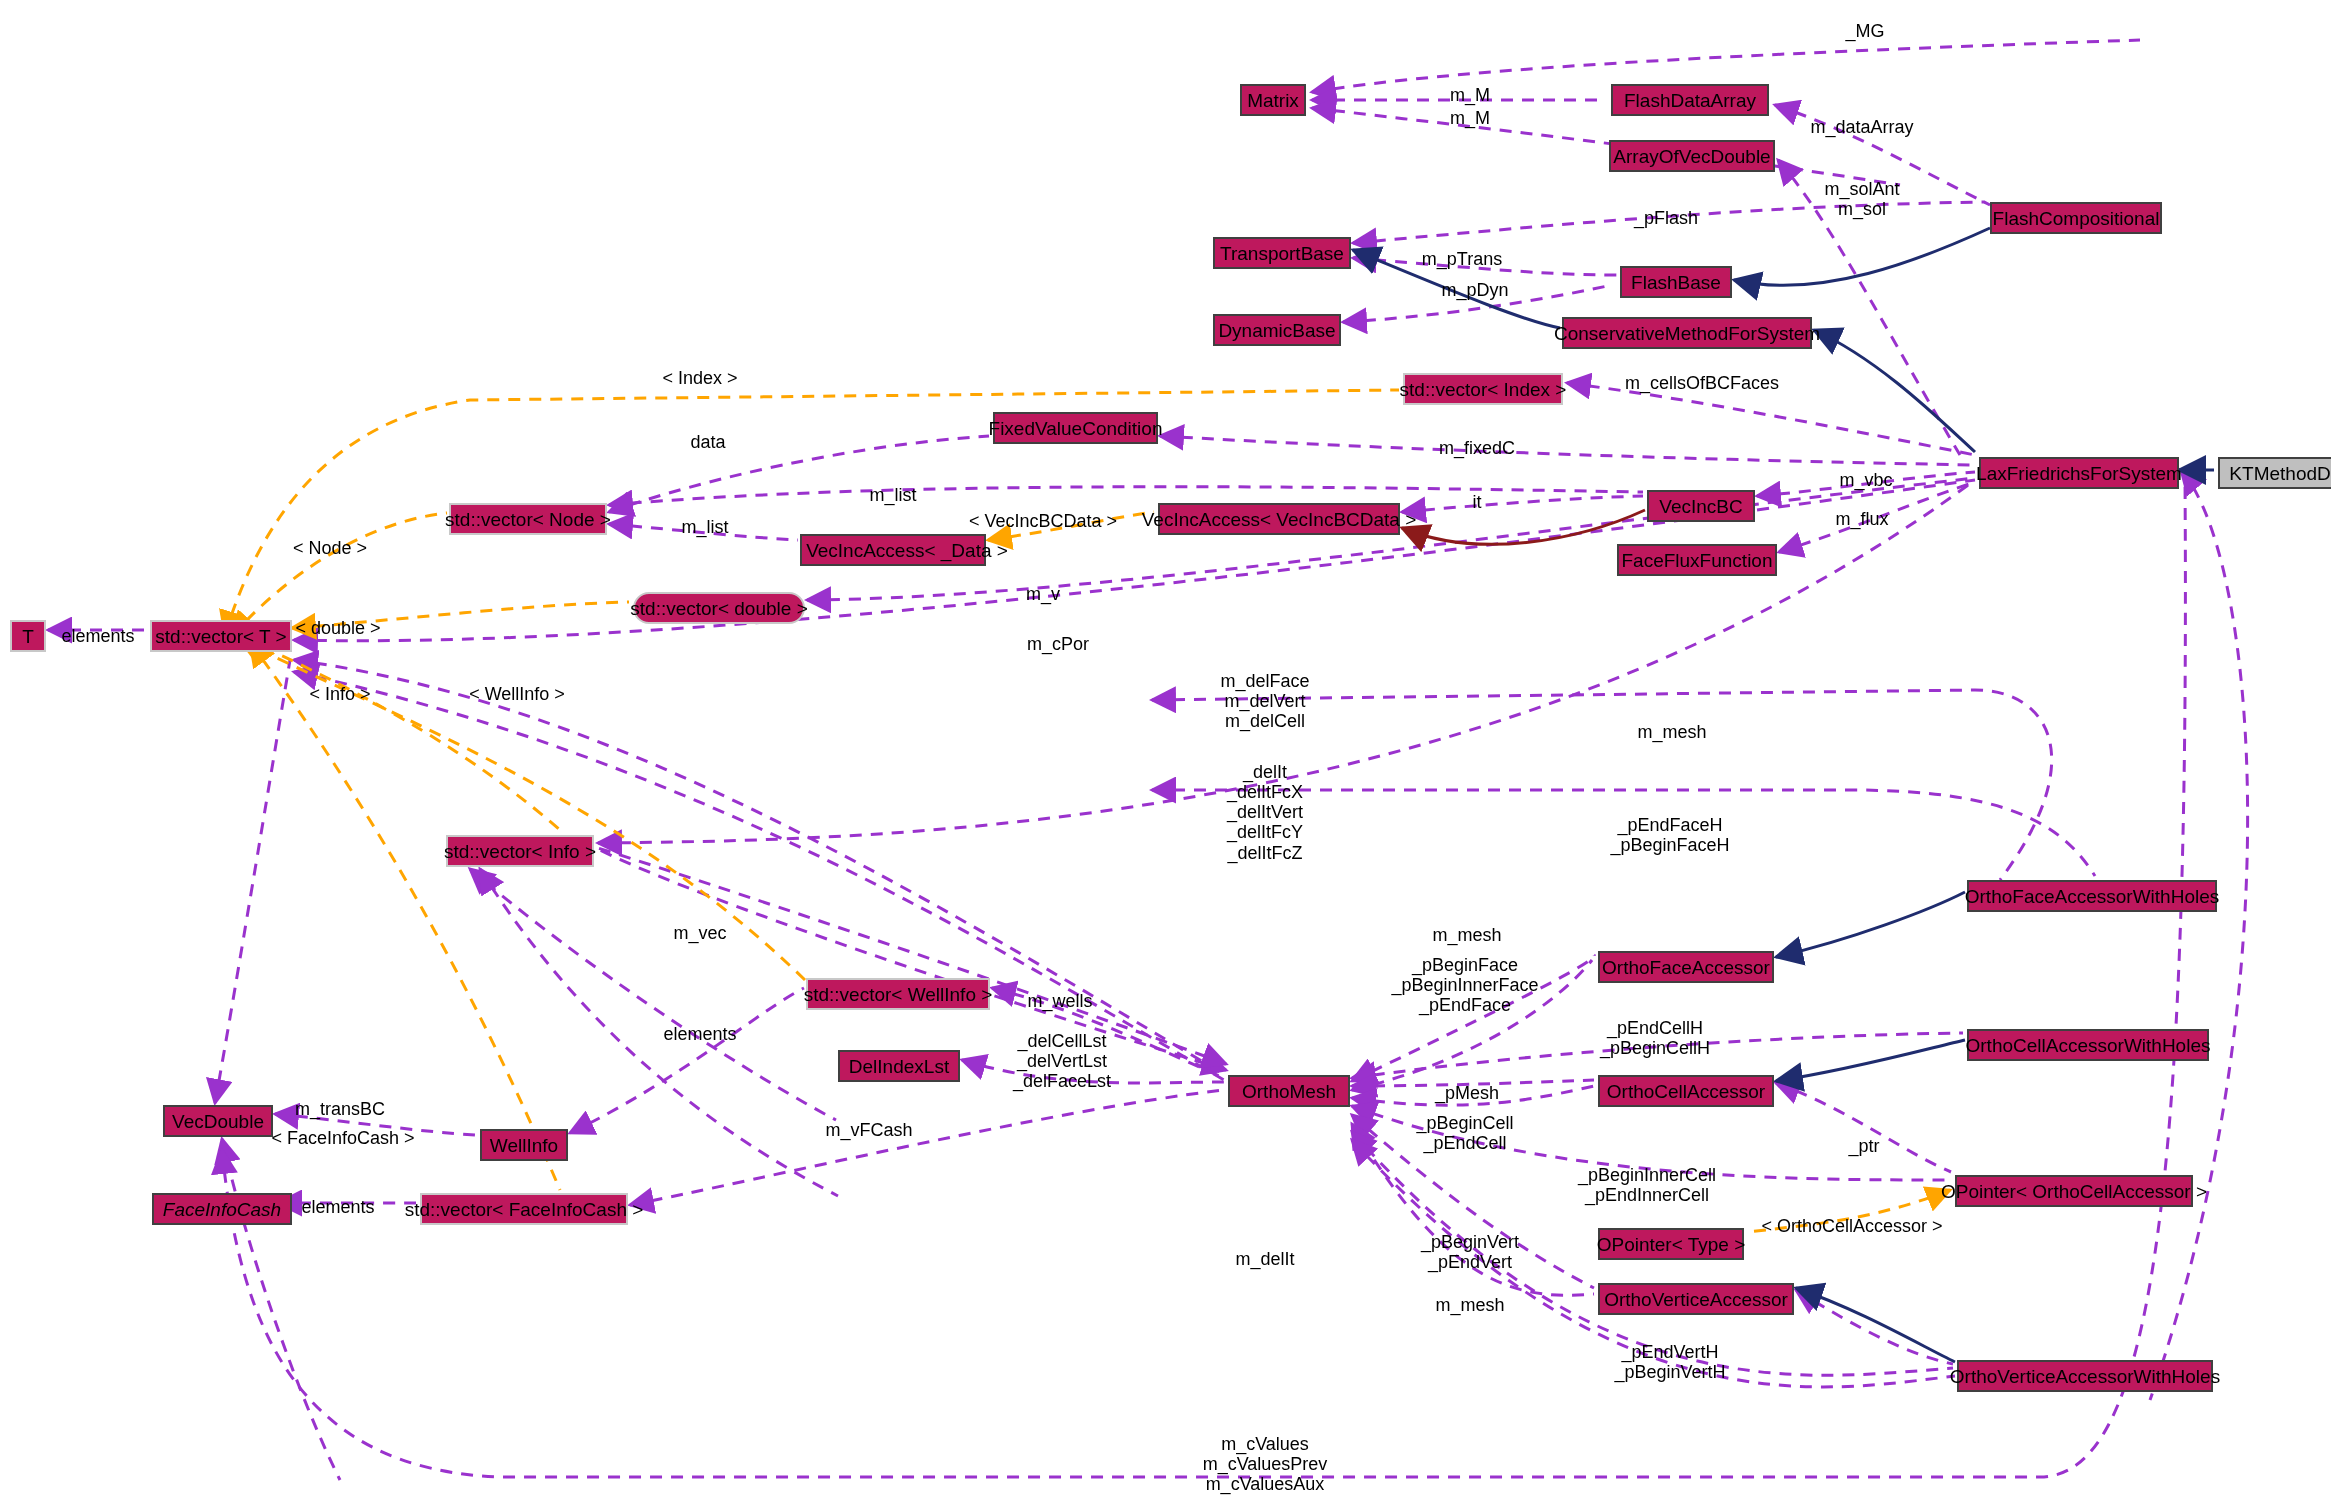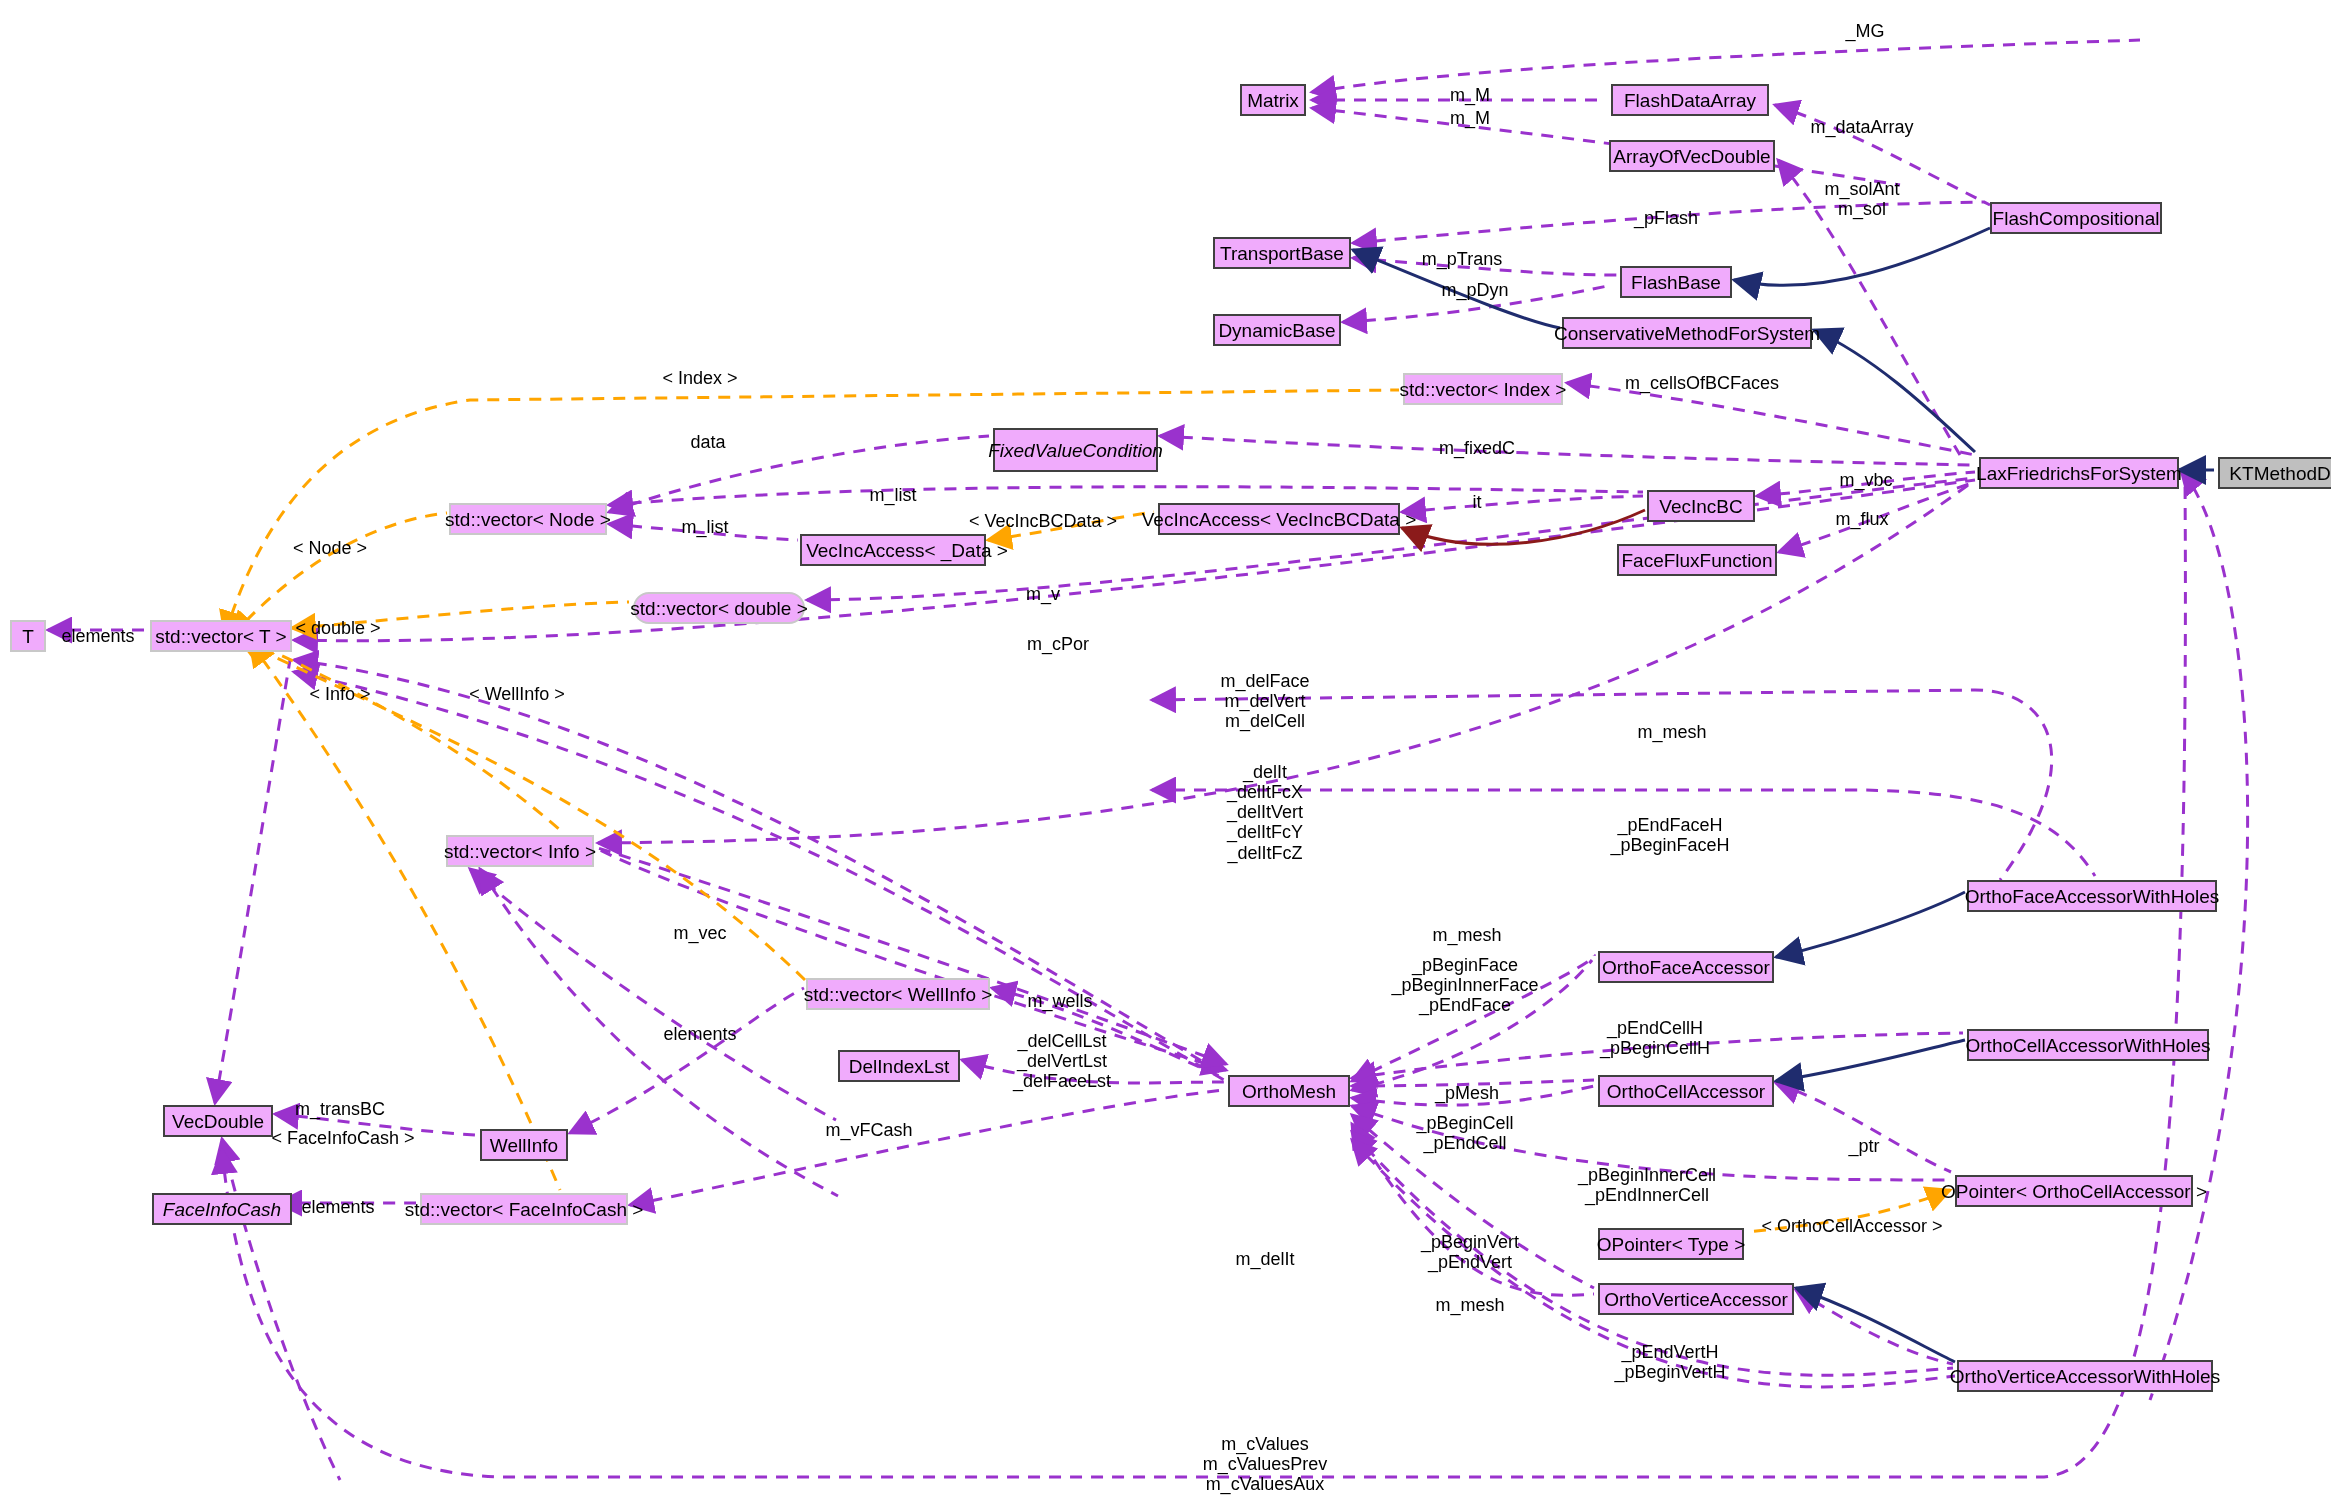--- a/index.html
+++ b/index.html
@@ -2,21 +2,21 @@
 <html><head>
 <meta charset="utf-8">
 <title>KTMethodDByD Collaboration Diagram</title>
 <style>
   html,body{margin:0;padding:0;background:#ffffff;}
   body{font-family:"Liberation Sans",sans-serif;}
   #canvas{position:relative;width:2331px;height:1501px;background:#fff;overflow:hidden;}
   svg#edges{position:absolute;left:0;top:0;width:2331px;height:1501px;pointer-events:none;}
 
   .node{position:absolute;box-sizing:border-box;display:flex;align-items:center;
-        justify-content:center;background:#f0abfc;white-space:nowrap;
+        justify-content:center;background:#be185d;white-space:nowrap;
         font-size:19px;color:#000;line-height:1;}
   
   .node.cls{border:2px solid #404040;}
   
   .node.tpl{border:2px solid #c8c8c8;}
   
   .node.focus{border:2px solid #404040;background:#bfbfbf;}
 
   .elabel{position:absolute;font-size:18px;color:#000;white-space:nowrap;
           line-height:1.12;text-align:center;transform:translateX(-50%);}
@@ -166,21 +166,21 @@
   <div id="nodes">
       <div class="node cls" style="left: 1240px; top: 84px; width: 66px; height: 32px;">Matrix</div>
       <div class="node cls" style="left: 1611px; top: 84px; width: 158px; height: 32px;">FlashDataArray</div>
       <div class="node cls" style="left: 1609px; top: 140px; width: 166px; height: 32px;">ArrayOfVecDouble</div>
       <div class="node cls" style="left: 1990px; top: 202px; width: 172px; height: 32px;">FlashCompositional</div>
       <div class="node cls" style="left: 1213px; top: 237px; width: 138px; height: 32px;">TransportBase</div>
       <div class="node cls" style="left: 1620px; top: 266px; width: 112px; height: 32px;">FlashBase</div>
       <div class="node cls" style="left: 1213px; top: 314px; width: 128px; height: 32px;">DynamicBase</div>
       <div class="node cls" style="left: 1562px; top: 317px; width: 250px; height: 32px;">ConservativeMethodForSystem</div>
       <div class="node tpl" style="left: 1403px; top: 373px; width: 160px; height: 32px;">std::vector&lt; Index &gt;</div>
-      <div class="node cls" style="left: 993px; top: 428px; width: 165px; height: 44px; font-style: italic;">FixedValueCondition</div>
+      <div class="node cls" style="left: 993px; top: 412px; width: 165px; height: 32px;">FixedValueCondition</div>
       <div class="node cls" style="left: 1979px; top: 457px; width: 200px; height: 32px;">LaxFriedrichsForSystem</div>
       <div class="node focus" style="left: 2218px; top: 457px; width: 160px; height: 32px;">KTMethodDByD</div>
       <div class="node tpl" style="left: 449px; top: 503px; width: 158px; height: 32px;">std::vector&lt; Node &gt;</div>
       <div class="node cls" style="left: 1647px; top: 490px; width: 108px; height: 32px;">VecIncBC</div>
       <div class="node cls" style="left: 1158px; top: 503px; width: 242px; height: 32px;">VecIncAccess&lt; VecIncBCData &gt;</div>
       <div class="node cls" style="left: 1617px; top: 544px; width: 160px; height: 32px;">FaceFluxFunction</div>
       <div class="node cls" style="left: 800px; top: 534px; width: 186px; height: 32px; padding-left: 28px;">VecIncAccess&lt; _Data &gt;</div>
       <div class="node tpl" style="left: 633px; top: 592px; width: 172px; height: 32px; border-radius: 16px;">std::vector&lt; double &gt;</div>
       <div class="node tpl" style="left: 10px; top: 620px; width: 36px; height: 32px;">T</div>
       <div class="node tpl" style="left: 150px; top: 620px; width: 142px; height: 32px;">std::vector&lt; T &gt;</div>

